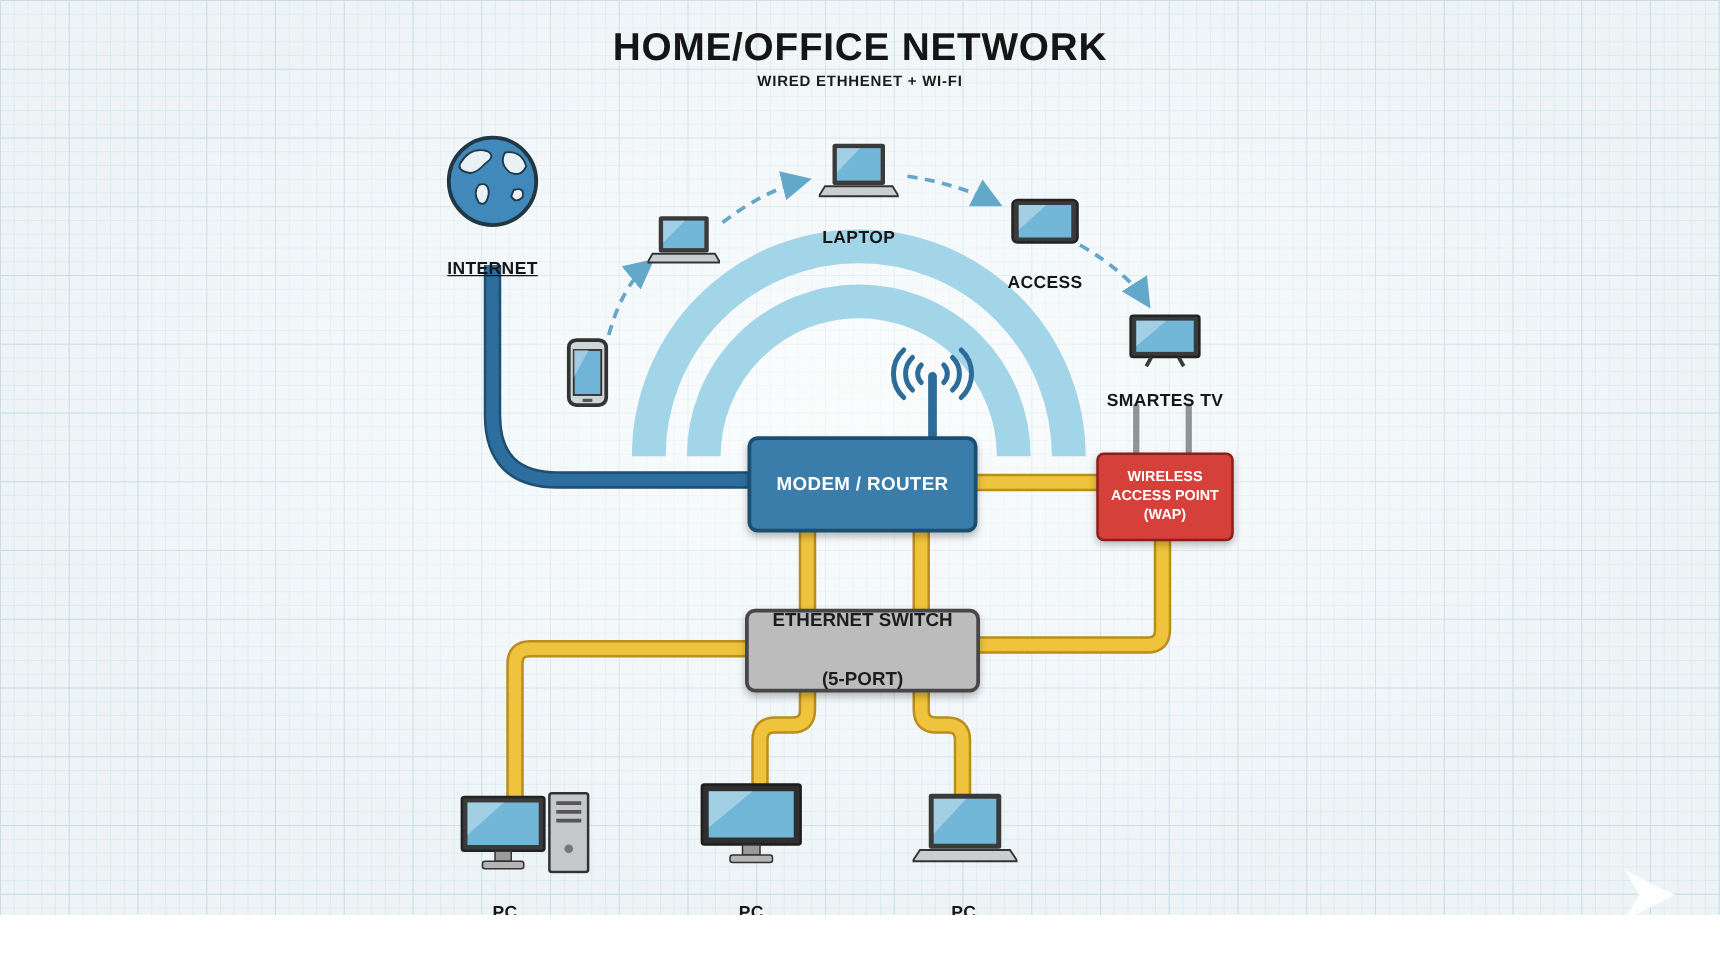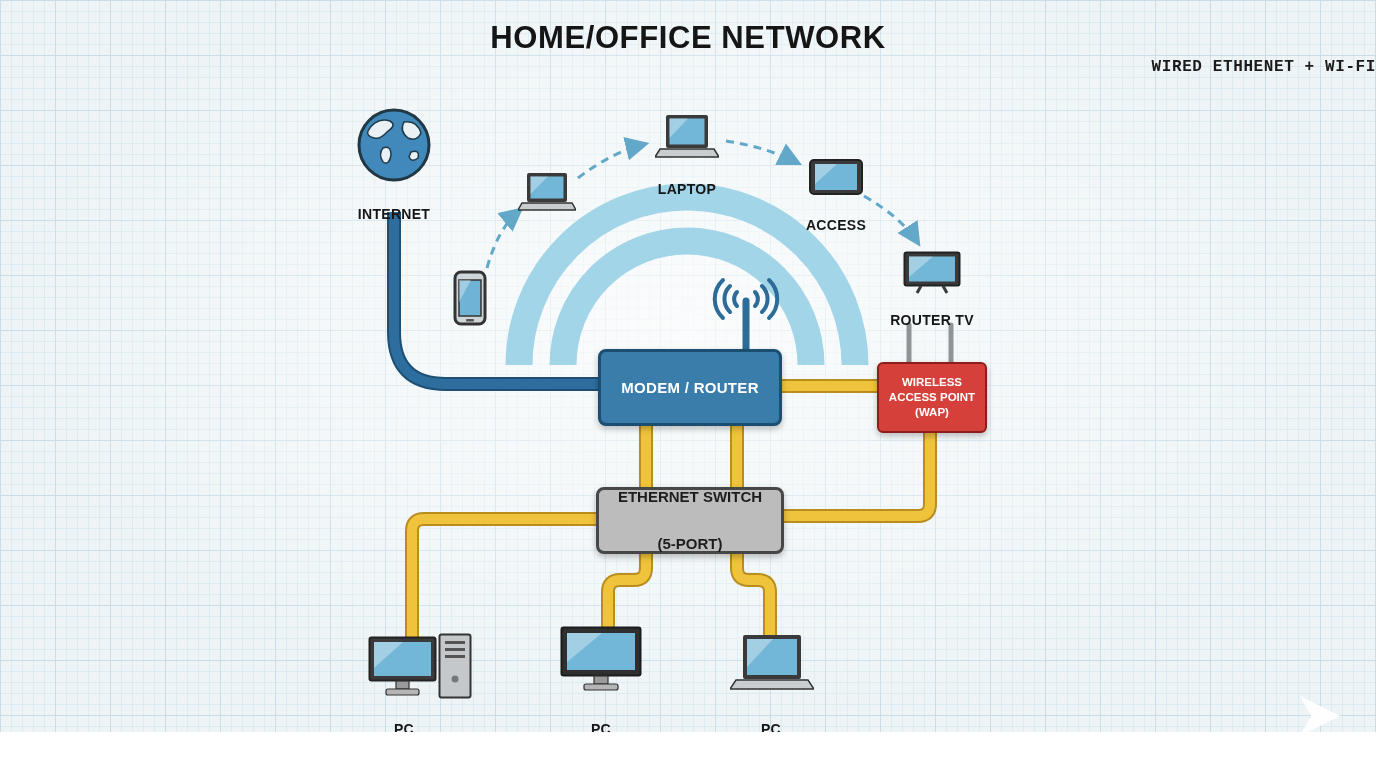--- a/index.html
+++ b/index.html
@@ -17,22 +17,22 @@
   .stage::before{
     content:"";position:absolute;inset:0;pointer-events:none;
     background:radial-gradient(ellipse at 50% 45%, rgba(255,255,255,.75), rgba(255,255,255,0) 70%);
   }
   .abs{position:absolute;}
   .title{
     position:absolute;left:0;top:20px;width:1376px;text-align:center;
     font-weight:700;font-size:31px;letter-spacing:.6px;color:#151515;
   }
   .subtitle{
-    position:absolute;left:0;top:58px;width:1376px;text-align:right;
-    font-weight:700;font-size:16px;letter-spacing:.6px;color:#1b1b1b;font-family:Liberation Mono, monospace;
+    position:absolute;left:0;top:58px;width:1376px;text-align:center;
+    font-weight:700;font-size:12px;letter-spacing:.6px;color:#1b1b1b;
   }
   .label{
     position:absolute;text-align:center;font-weight:700;font-size:14px;
     letter-spacing:.3px;color:#161616;margin-top:17px;
   }
   .nodebox{
     position:absolute;display:flex;flex-direction:column;align-items:center;
     justify-content:center;text-align:center;color:#fff;font-weight:700;
     border-radius:8px;box-shadow:0 3px 6px rgba(0,0,0,.25);
   }
@@ -99,21 +99,21 @@
 
   <div class="abs" style="left:356px;top:107px;">
     <svg width="76" height="76" viewBox="0 0 76 76">
       <circle cx="38" cy="38" r="35" fill="#4089ba" stroke="#223744" stroke-width="3"></circle>
       <path d="M 12 24 Q 20 10 34 14 Q 41 18 32 24 Q 24 33 18 31 Q 10 29 12 24 Z" fill="#e9f1f4" stroke="#1f3a4a" stroke-width="1.5"></path>
       <path d="M 27 41 Q 35 38 35 48 Q 33 59 27 55 Q 22 47 27 41 Z" fill="#e9f1f4" stroke="#1f3a4a" stroke-width="1.5"></path>
       <path d="M 48 15 Q 61 13 65 26 Q 61 35 52 31 Q 43 24 48 15 Z" fill="#e9f1f4" stroke="#1f3a4a" stroke-width="1.5"></path>
       <path d="M 55 45 Q 64 42 62 51 Q 56 56 53 50 Z" fill="#e9f1f4" stroke="#1f3a4a" stroke-width="1.5"></path>
     </svg>
   </div>
-  <div class="label" style="left:344px;top:189px;width:100px;">INTERNET</div>
+  <div class="label" style="left:344px;top:189px;width:100px;text-decoration:underline;">INTERNET</div>
 
   <div class="abs" style="left:453px;top:270px;">
     <svg width="34" height="56" viewBox="0 0 34 56">
       <rect x="2" y="2" width="30" height="52" rx="6" fill="#cfd6d9" stroke="#333" stroke-width="3"></rect>
       <rect x="6" y="10" width="22" height="36" fill="#6fb3d6" stroke="#333" stroke-width="1.5"></rect>
       <polygon points="6,10 18,10 6,32" fill="#ffffff" opacity="0.35"></polygon>
       <rect x="13" y="49" width="8" height="2.5" rx="1" fill="#555"></rect>
     </svg>
   </div>
 
@@ -147,21 +147,21 @@
 
   <div class="abs" style="left:903px;top:251px;">
     <svg width="58" height="44" viewBox="0 0 58 44">
       <rect x="1.5" y="1.5" width="55" height="33" rx="2" fill="#3a3a3a" stroke="#222" stroke-width="2"></rect>
       <rect x="6" y="5.5" width="46" height="25" fill="#72b6d8"></rect>
       <polygon points="6,5.5 30,5.5 6,26" fill="#ffffff" opacity="0.35"></polygon>
       <path d="M 18 35 L 14 42" stroke="#3a3a3a" stroke-width="3"></path>
       <path d="M 40 35 L 44 42" stroke="#3a3a3a" stroke-width="3"></path>
     </svg>
   </div>
-  <div class="label" style="left:882px;top:295px;width:100px;">ROUTER TV</div>
+  <div class="label" style="left:882px;top:295px;width:100px;">SMARTES TV</div>
 
   <div class="nodebox wap" style="background: rgb(214, 64, 58);">
     <span>WIRELESS</span>
     <span>ACCESS POINT</span>
     <span>(WAP)</span>
   </div>
 
   <div class="nodebox modem" style="background: rgb(58, 125, 171);">
     <span>MODEM / ROUTER</span>
   </div>

